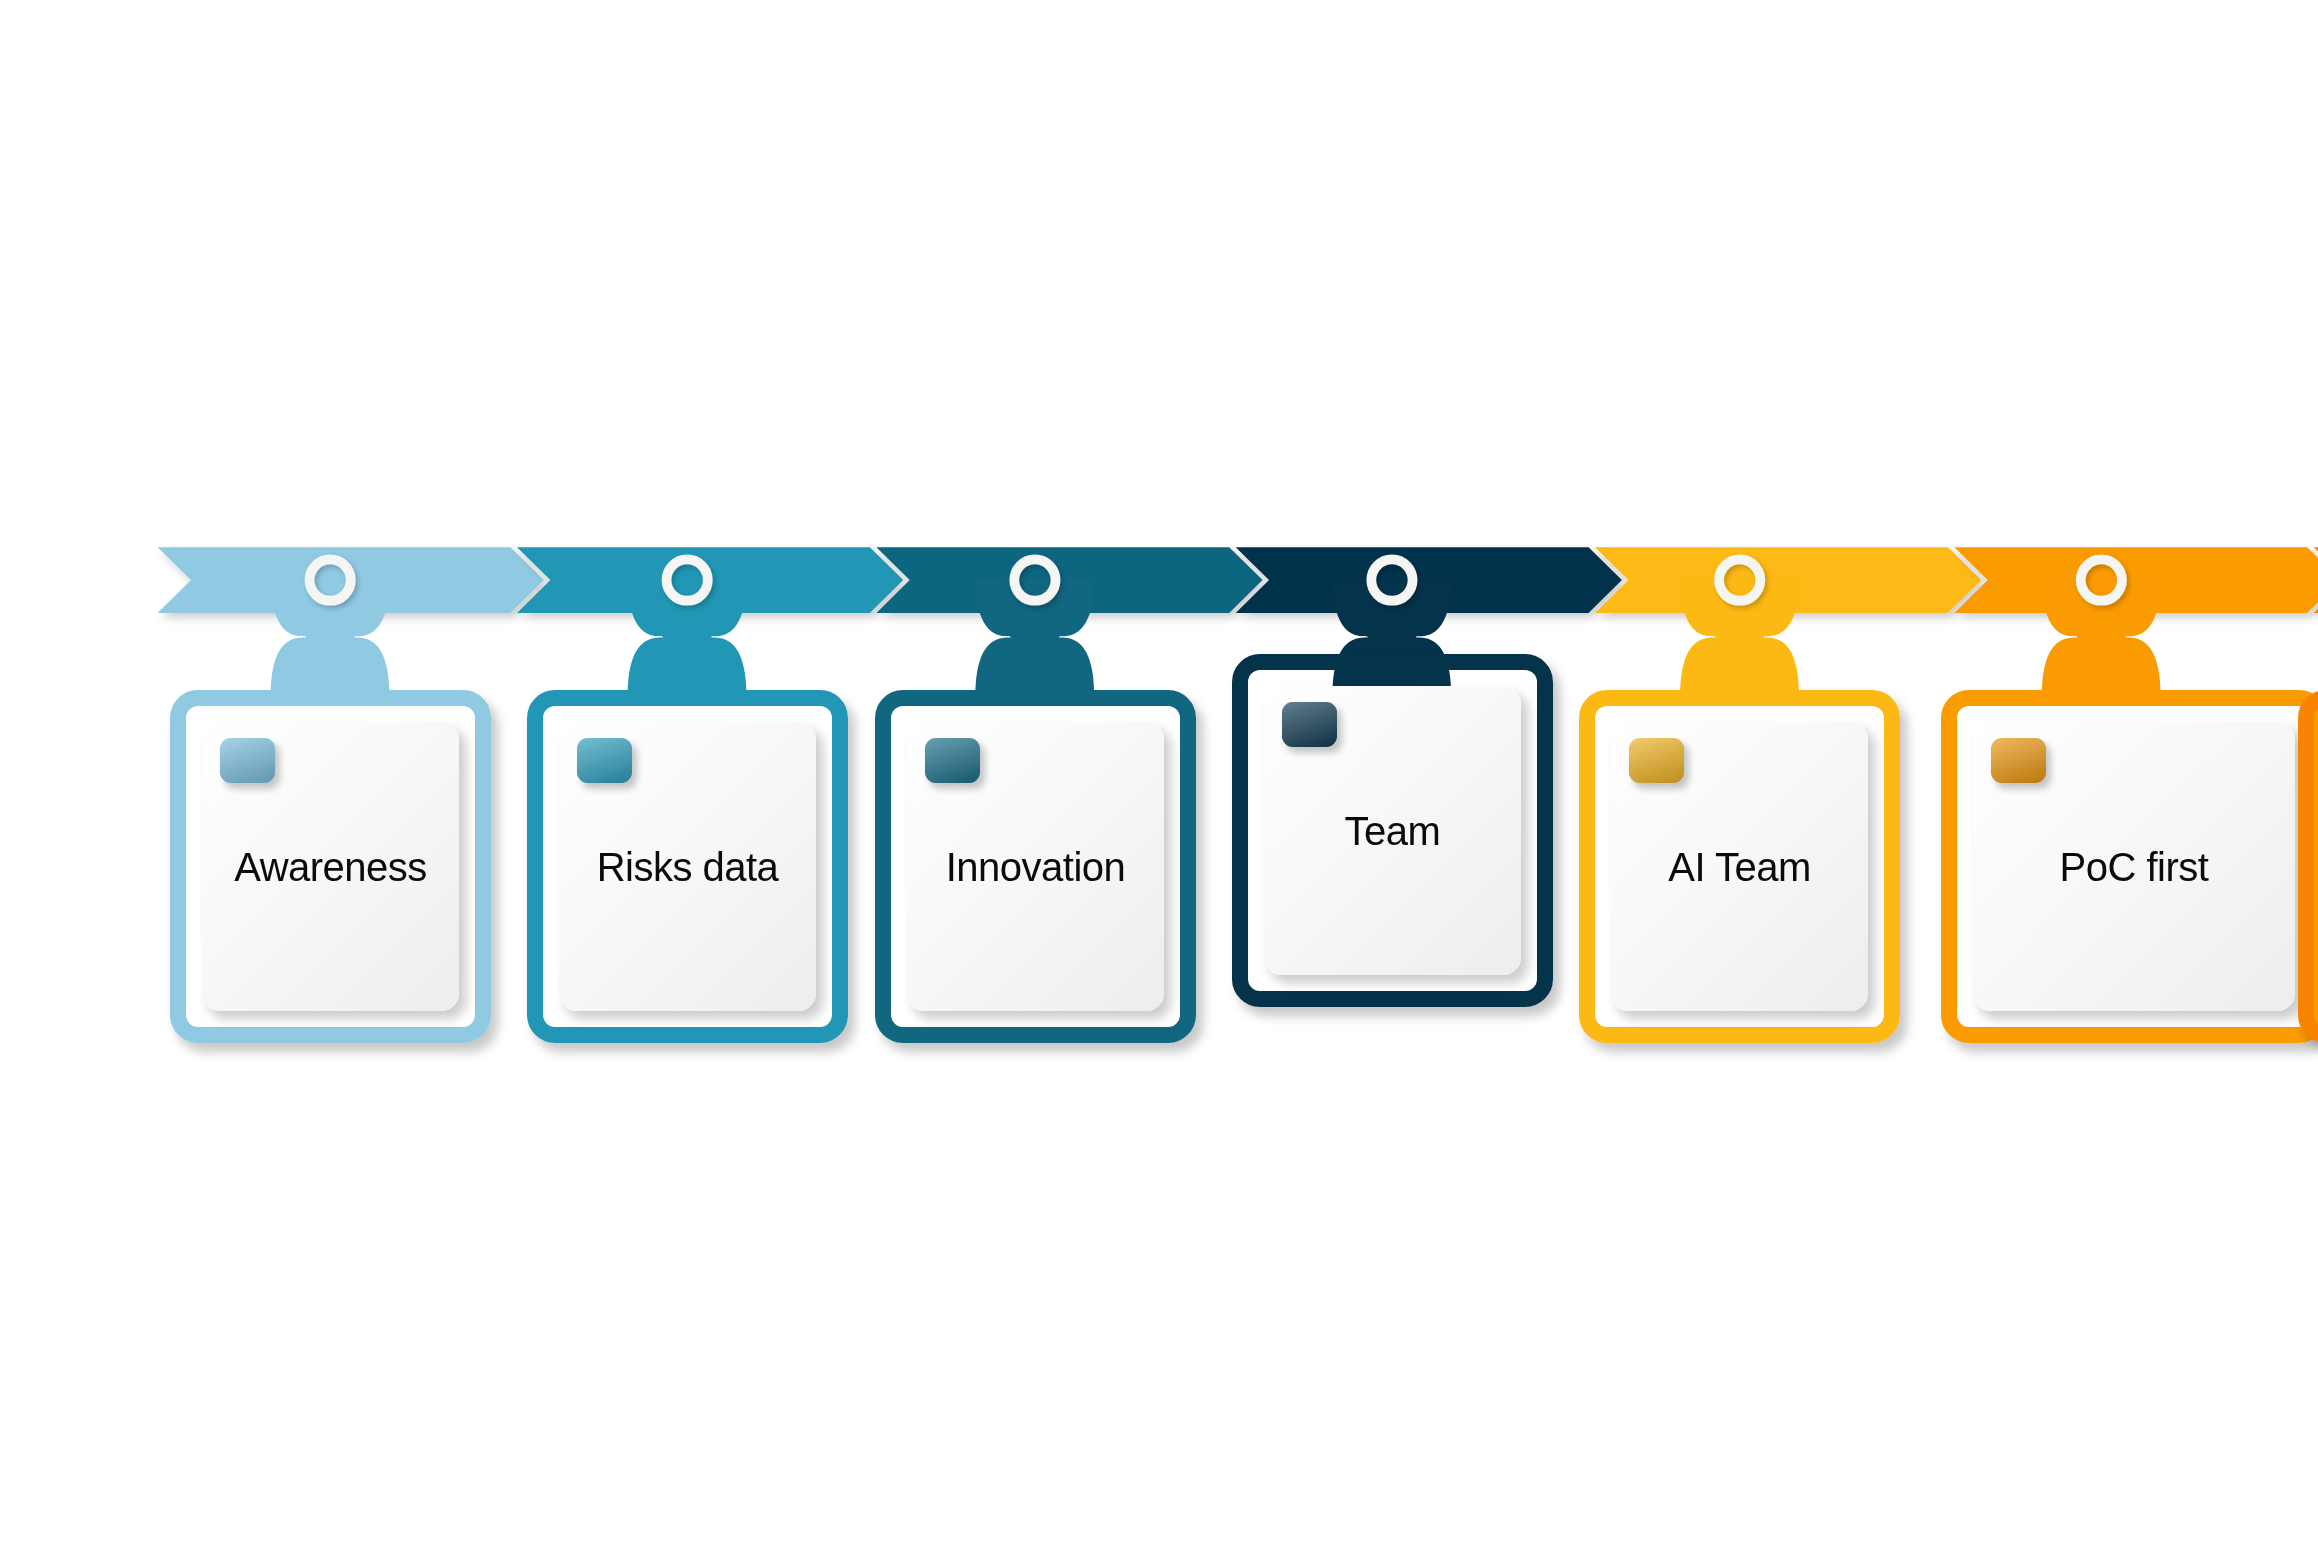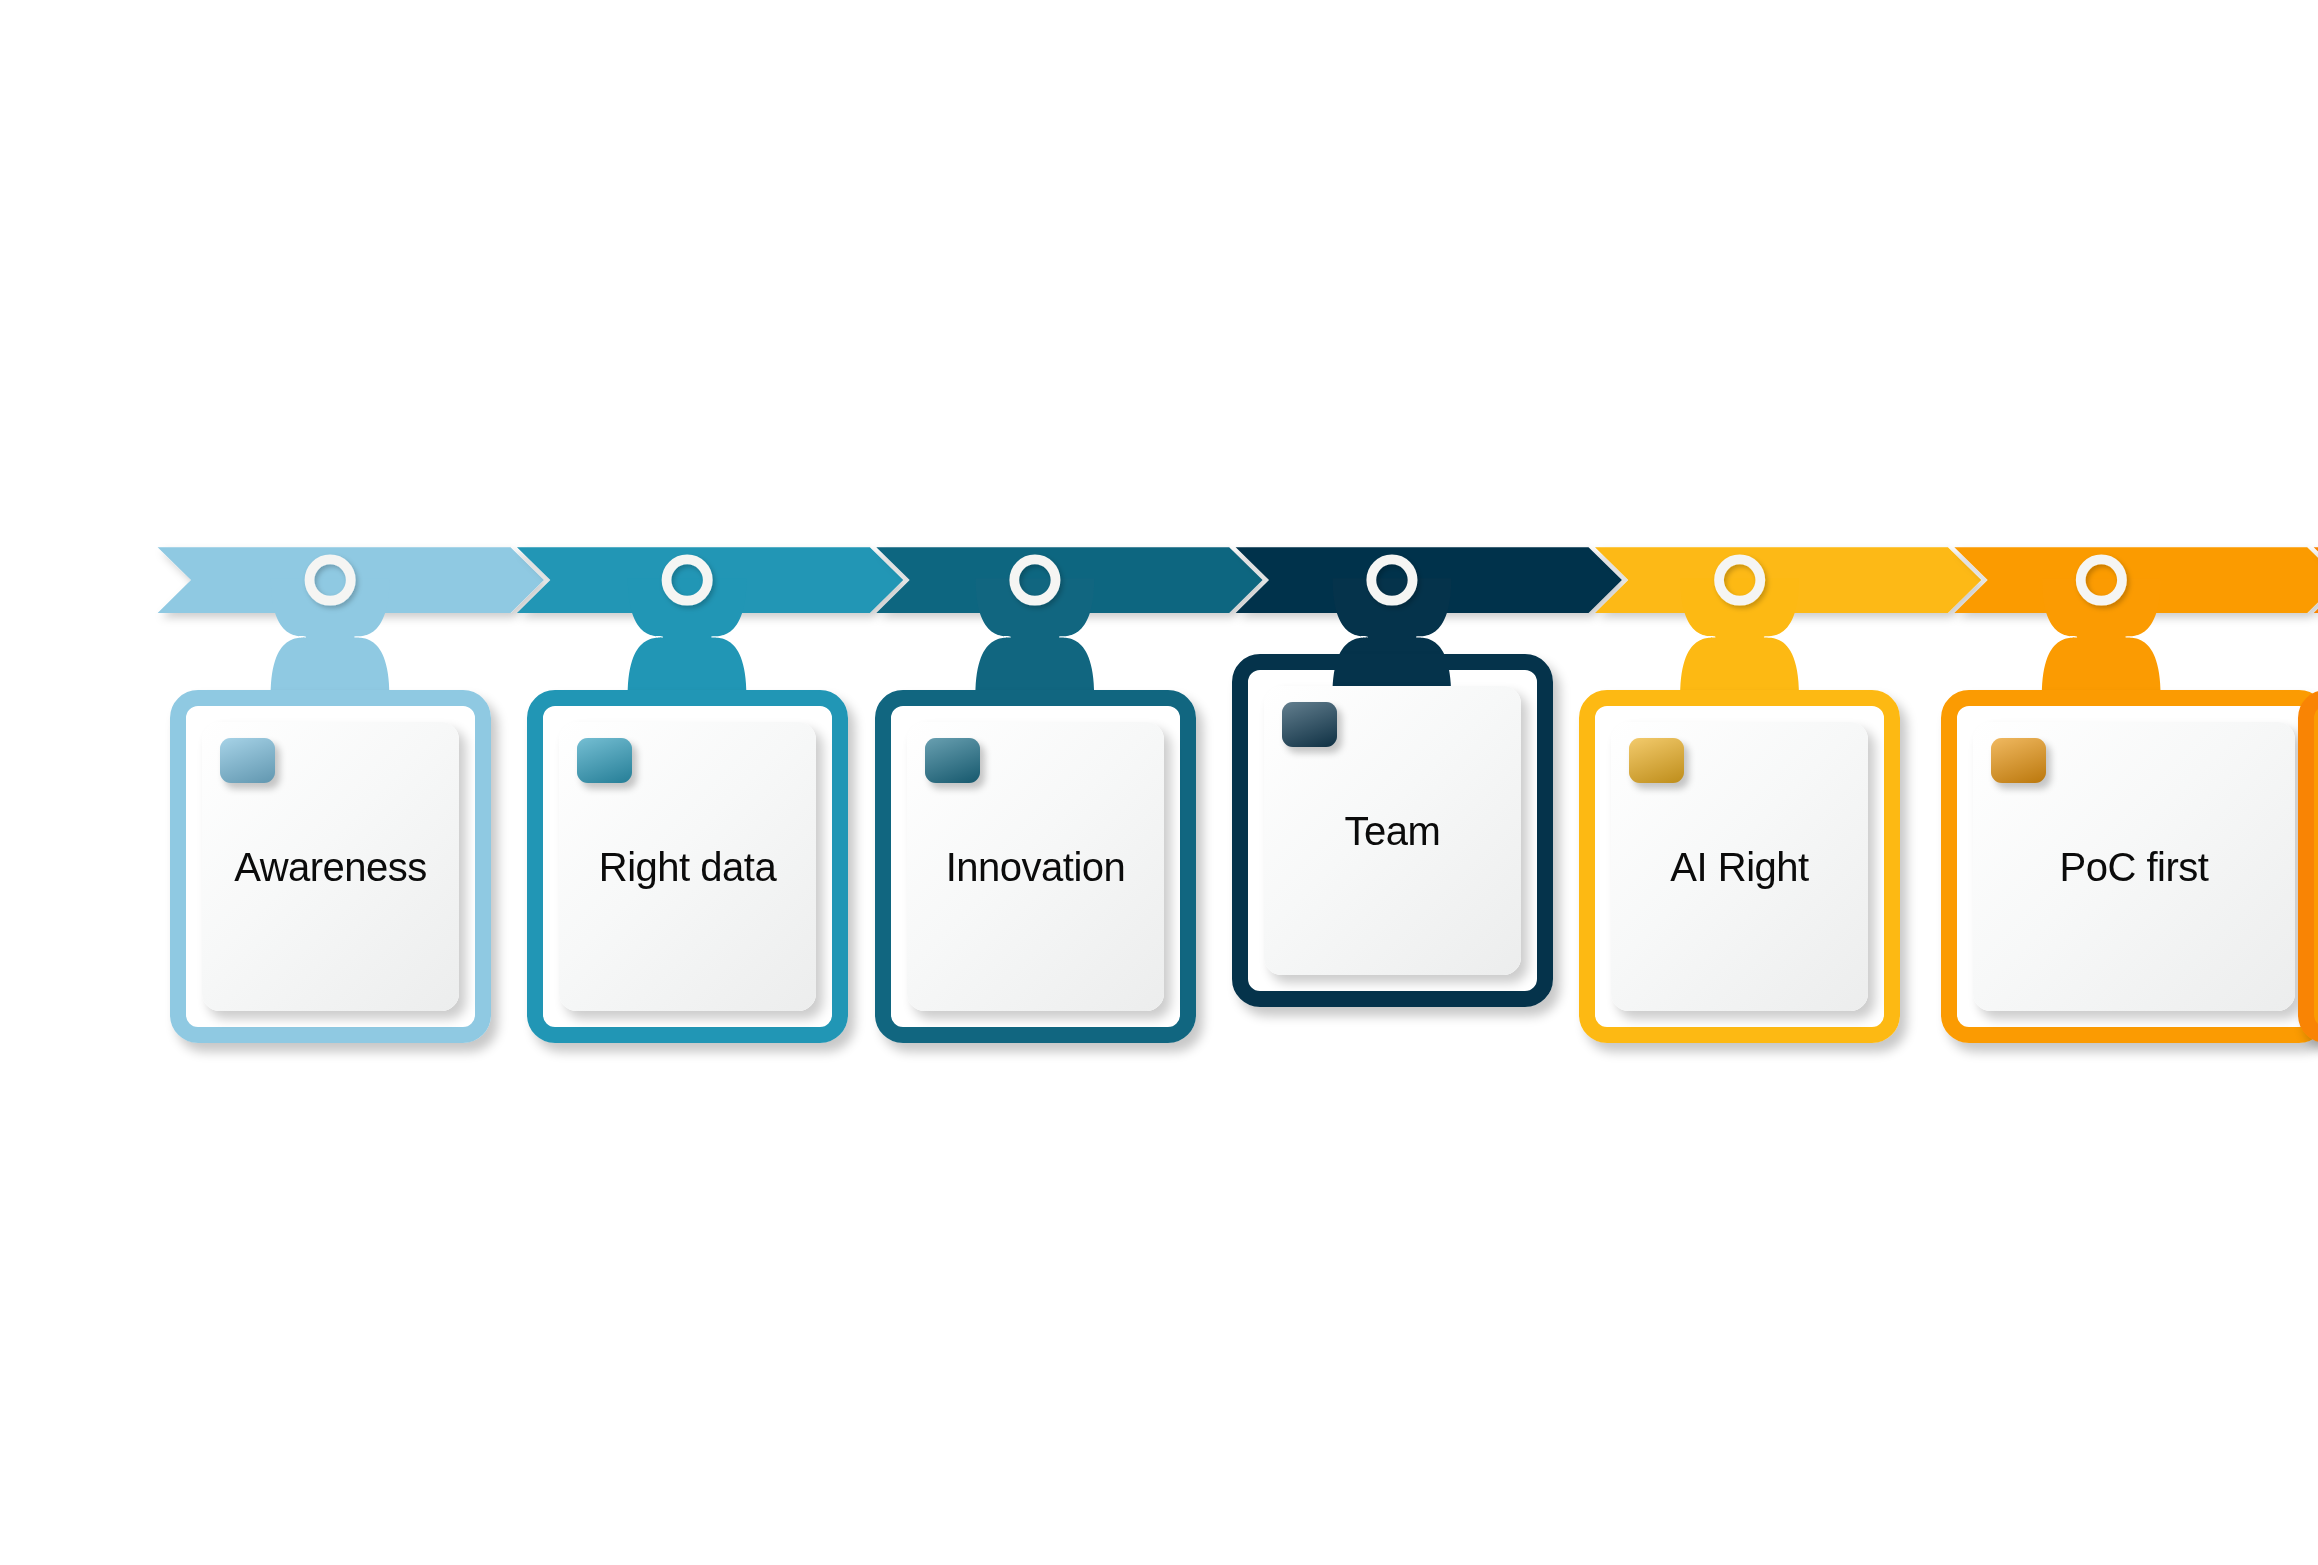--- a/index.html
+++ b/index.html
@@ -104,21 +104,21 @@
             <i></i>
           </div>
           <div class="label">Awareness</div>
         </div>
       </div>
       <div class="card" style="left: 527px; top: 690px; width: 321px; height: 353px; border-width: 16px; border-color: rgb(33, 150, 181); border-radius: 28px; box-shadow: rgba(0, 0, 0, 0.22) 6.5px 8.3px 11px;">
         <div class="inner">
           <div class="chip" style="background: rgb(46, 157, 188);">
             <i></i>
           </div>
-          <div class="label">Right data</div>
+          <div class="label">Risks data</div>
         </div>
       </div>
       <div class="card" style="left: 875px; top: 690px; width: 321px; height: 353px; border-width: 16px; border-color: rgb(17, 102, 128); border-radius: 28px; box-shadow: rgba(0, 0, 0, 0.22) 6.5px 8.3px 11px;">
         <div class="inner">
           <div class="chip" style="background: rgb(27, 110, 136);">
             <i></i>
           </div>
           <div class="label">Innovation</div>
         </div>
       </div>
@@ -128,21 +128,21 @@
             <i></i>
           </div>
           <div class="label">Team</div>
         </div>
       </div>
       <div class="card" style="left: 1579px; top: 690px; width: 321px; height: 353px; border-width: 16px; border-color: rgb(253, 185, 19); border-radius: 28px; box-shadow: rgba(0, 0, 0, 0.22) 6.5px 8.3px 11px;">
         <div class="inner">
           <div class="chip" style="background: rgb(237, 176, 33);">
             <i></i>
           </div>
-          <div class="label">AI Right</div>
+          <div class="label">AI Team</div>
         </div>
       </div>
       <div class="card" style="left: 1941px; top: 690px; width: 386px; height: 353px; border-width: 16px; border-color: rgb(251, 155, 2); border-radius: 28px; box-shadow: rgba(0, 0, 0, 0.22) 6.5px 8.3px 11px;">
         <div class="inner">
           <div class="chip" style="background: rgb(233, 149, 15);">
             <i></i>
           </div>
           <div class="label">PoC first</div>
         </div>
       </div>

